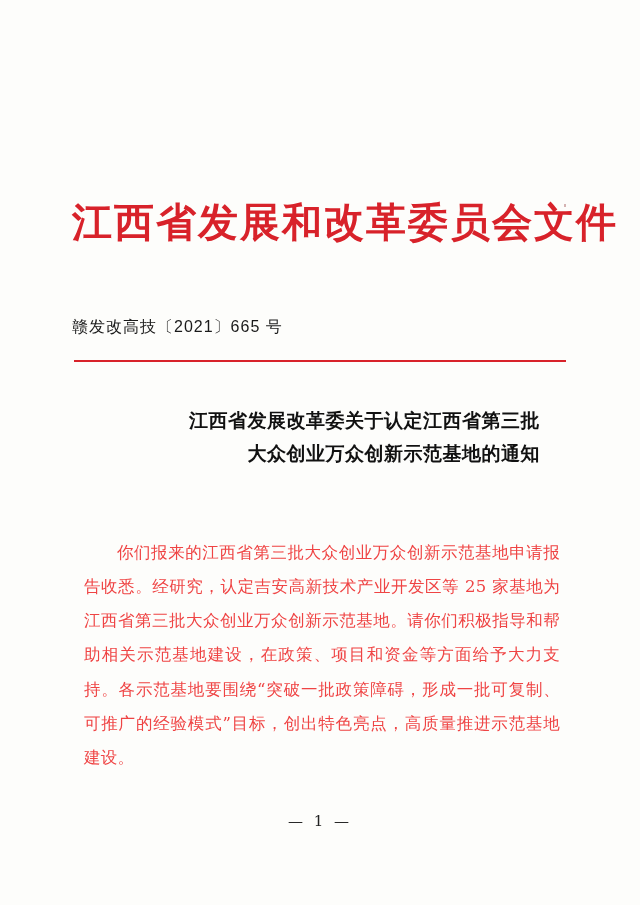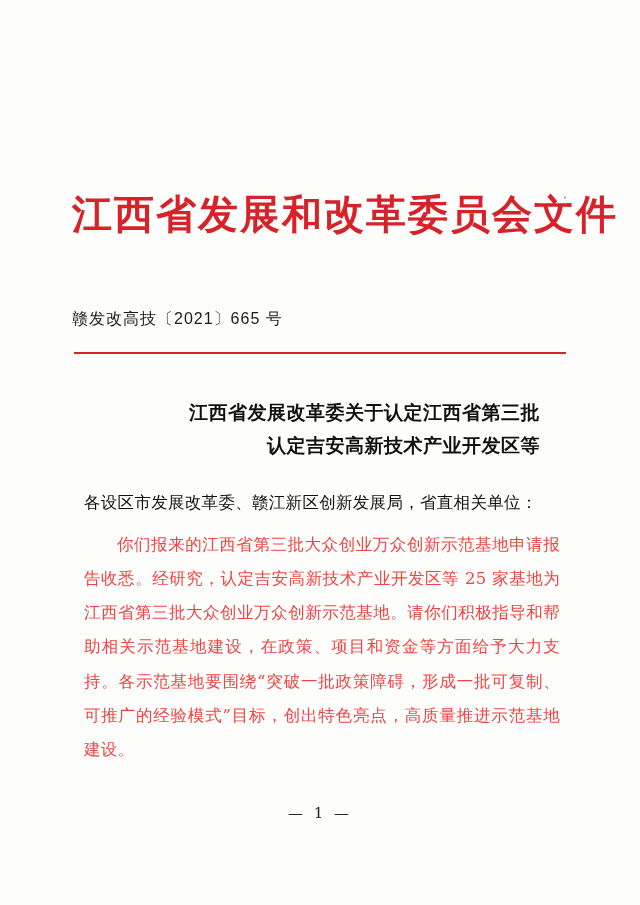--- a/index.html
+++ b/index.html
@@ -24,21 +24,21 @@
     position: absolute;
     left: 0;
     top: 0;
     width: 640px;
     height: 905px;
     background: #fdfdfb;
   }
   .content {
     position: absolute;
     left: 72px;
-    top: 4px;
+    top: 12px;
     width: 496px;
     height: 837px;
   }
 
   
   .masthead {
     position: absolute;
     left: 0;
     top: 185px;
     width: 496px;
@@ -142,22 +142,21 @@
     <div class="masthead">江西省发展和改革委员会文件</div>
 
     <div class="speck"></div>
 
     <div class="docnumber">赣发改高技〔2021〕665 号</div>
 
     <div class="redline"></div>
 
     <div class="title">
       <div>江西省发展改革委关于认定江西省第三批</div>
-      <div>认定吉安高新技术产业开发区等</div>
+      <div>大众创业万众创新示范基地的通知</div>
     </div>
 
-    <div class="salutation">各设区市发展改革委、赣江新区创新发展局，省直相关单位：</div>
 
     <div class="bodytext">你们报来的江西省第三批大众创业万众创新示范基地申请报告收悉。经研究，认定吉安高新技术产业开发区等 25 家基地为江西省第三批大众创业万众创新示范基地。请你们积极指导和帮助相关示范基地建设，在政策、项目和资金等方面给予大力支持。各示范基地要围绕“突破一批政策障碍，形成一批可复制、可推广的经验模式”目标，创出特色亮点，高质量推进示范基地建设。</div>
 
     <div class="pagenum">— 1 —</div>
   </div>
 </div>
 
 </body></html>

